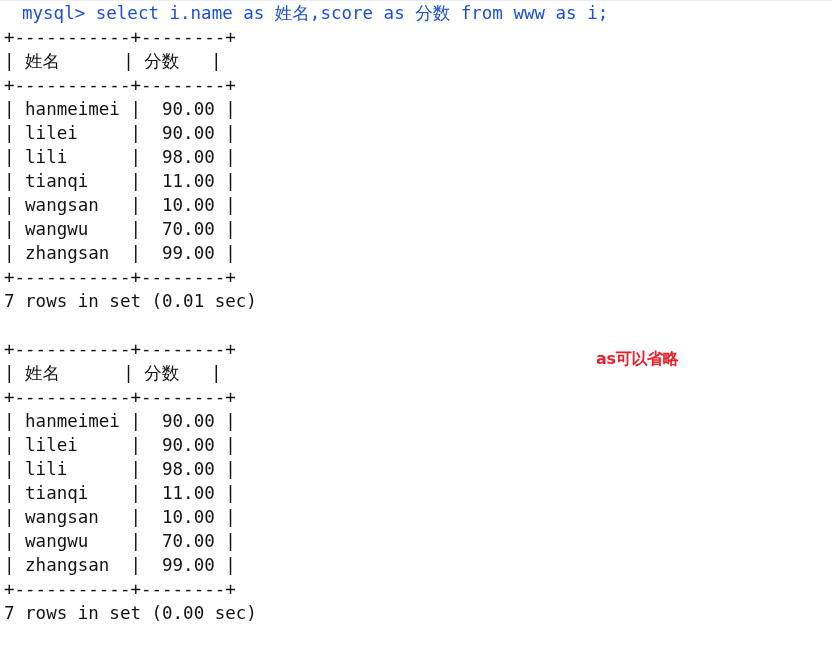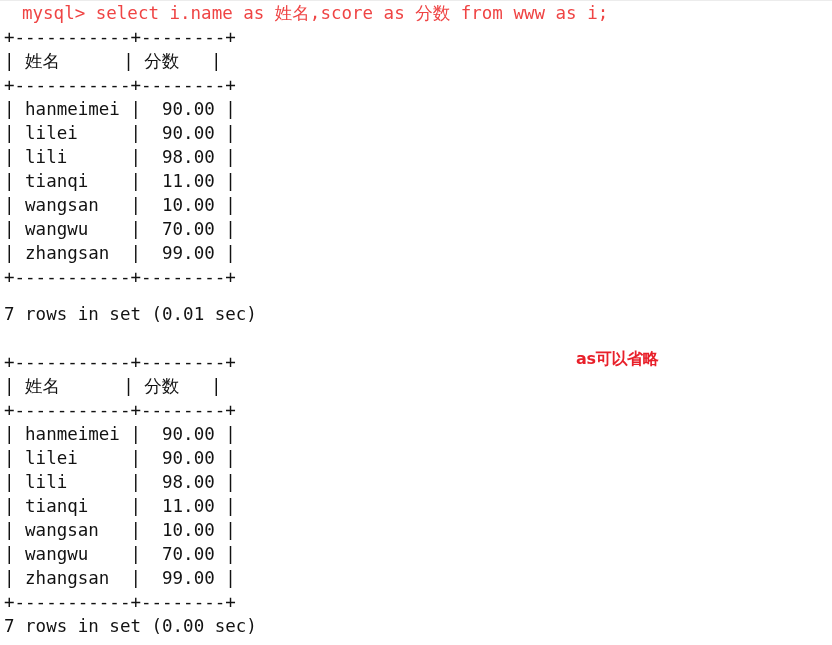--- a/index.html
+++ b/index.html
@@ -36,21 +36,21 @@
     box-sizing: border-box;
   }
 
   .line.blank {
     color: transparent;
   }
 
   
   #annotation {
     position: absolute;
-    left: 576px;
+    left: 596px;
     top: 350px;
     font-family: "DejaVu Sans", "Liberation Sans", sans-serif;
     font-weight: bold;
     font-size: 16px;
     line-height: 18px;
     white-space: pre;
     letter-spacing: -0.3px;
   }
 
   
@@ -63,33 +63,33 @@
     background: #ececec;
   }
 </style>
 </head>
 <body style="background: rgb(255, 255, 255);">
 
 <div id="top-hairline"></div>
 
 <div id="terminal">
 
-  <div class="line" style="color: #ef4444; padding-left: 22px;">mysql&gt; select i.name as 姓名,score as 分数 from www as i;</div>
+  <div class="line" style="color: #1d4ed8; padding-left: 22px;">mysql&gt; select i.name as 姓名,score as 分数 from www as i;</div>
   <div class="line" style="color: rgb(18, 18, 18);">+-----------+--------+</div>
   <div class="line" style="color: rgb(18, 18, 18);">| 姓名      | 分数   |</div>
   <div class="line" style="color: rgb(18, 18, 18);">+-----------+--------+</div>
   <div class="line" style="color: rgb(18, 18, 18);">| hanmeimei |  90.00 |</div>
   <div class="line" style="color: rgb(18, 18, 18);">| lilei     |  90.00 |</div>
   <div class="line" style="color: rgb(18, 18, 18);">| lili      |  98.00 |</div>
   <div class="line" style="color: rgb(18, 18, 18);">| tianqi    |  11.00 |</div>
   <div class="line" style="color: rgb(18, 18, 18);">| wangsan   |  10.00 |</div>
   <div class="line" style="color: rgb(18, 18, 18);">| wangwu    |  70.00 |</div>
   <div class="line" style="color: rgb(18, 18, 18);">| zhangsan  |  99.00 |</div>
   <div class="line" style="color: rgb(18, 18, 18);">+-----------+--------+</div>
-  <div class="line" style="color: rgb(18, 18, 18); margin-top: 13px;">7 rows in set (0.01 sec)</div>
+  <div class="line" style="color: rgb(18, 18, 18);">7 rows in set (0.01 sec)</div>
   <div class="line blank"></div>
   <div class="line" style="color: rgb(18, 18, 18);">+-----------+--------+</div>
   <div class="line" style="color: rgb(18, 18, 18);">| 姓名      | 分数   |</div>
   <div class="line" style="color: rgb(18, 18, 18);">+-----------+--------+</div>
   <div class="line" style="color: rgb(18, 18, 18);">| hanmeimei |  90.00 |</div>
   <div class="line" style="color: rgb(18, 18, 18);">| lilei     |  90.00 |</div>
   <div class="line" style="color: rgb(18, 18, 18);">| lili      |  98.00 |</div>
   <div class="line" style="color: rgb(18, 18, 18);">| tianqi    |  11.00 |</div>
   <div class="line" style="color: rgb(18, 18, 18);">| wangsan   |  10.00 |</div>
   <div class="line" style="color: rgb(18, 18, 18);">| wangwu    |  70.00 |</div>

